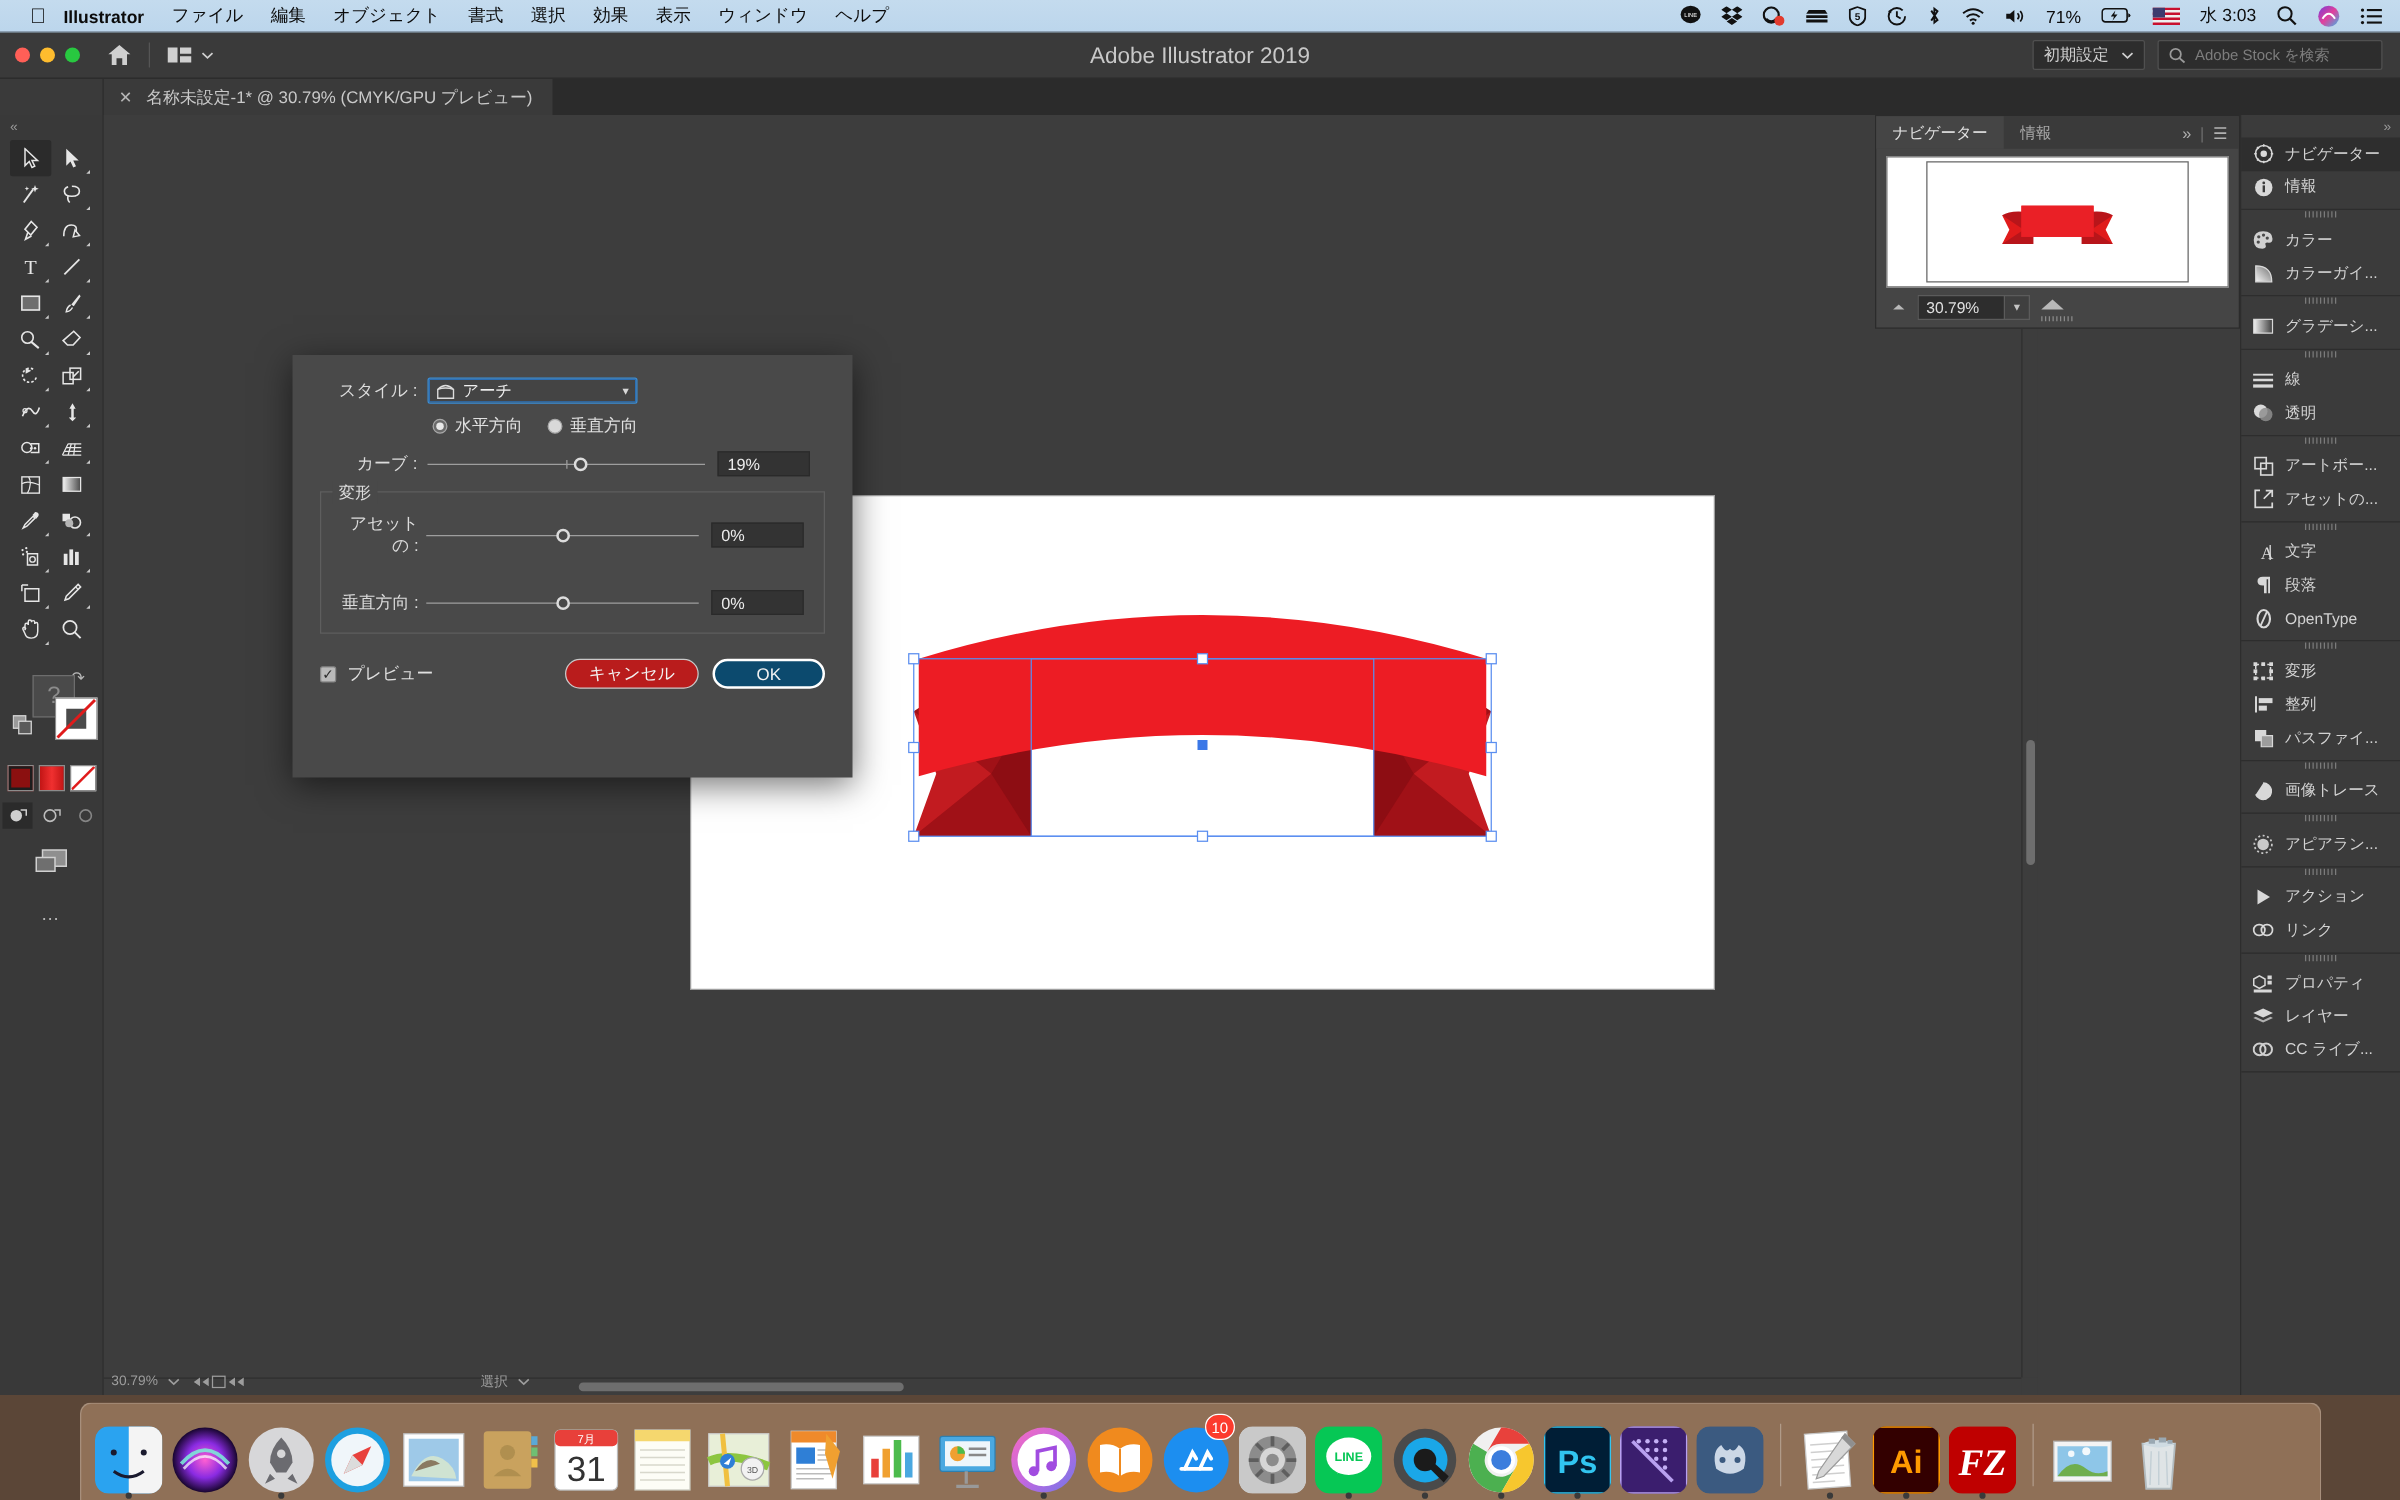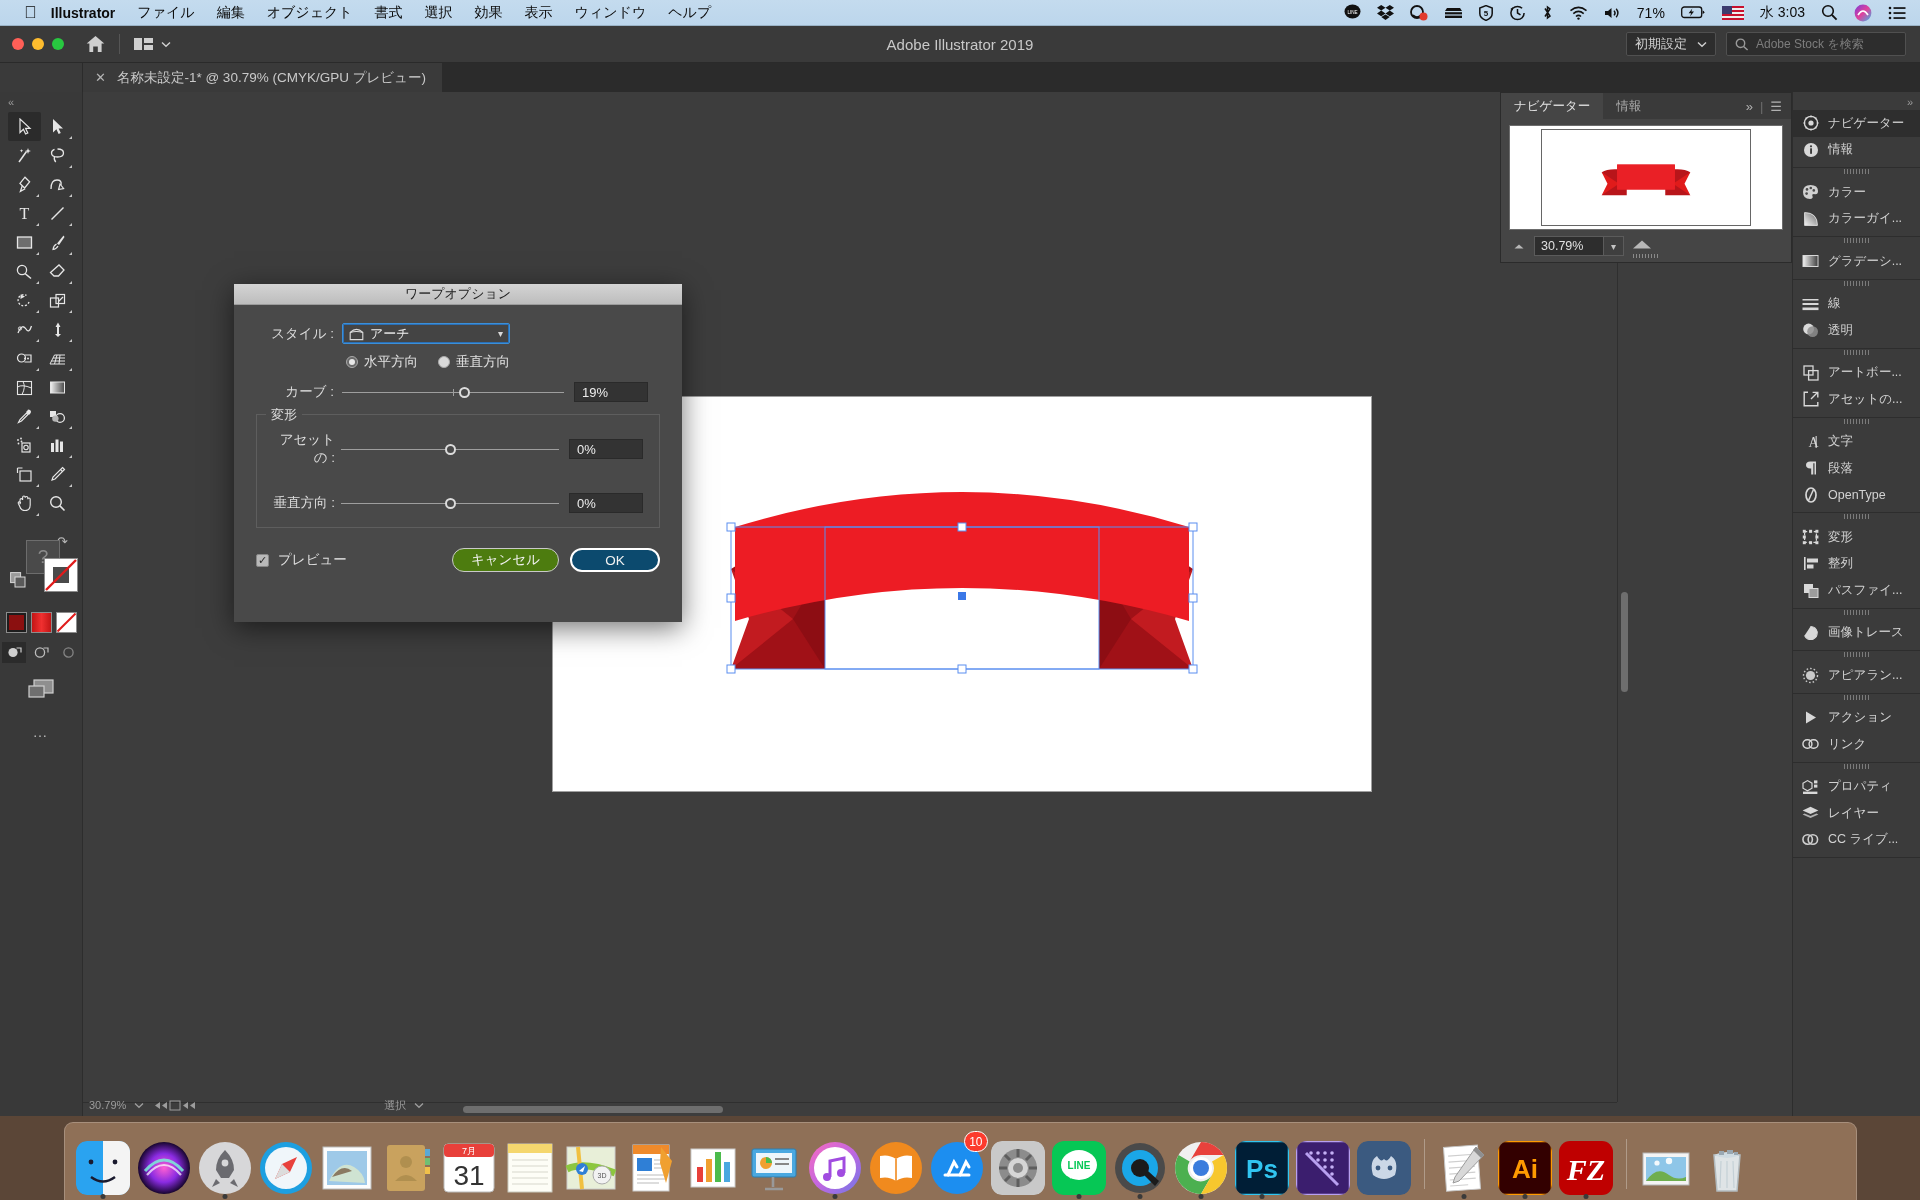--- a/index.html
+++ b/index.html
@@ -35,21 +35,21 @@
     border-bottom: 1px solid #2a2a2a; display: flex; align-items: center;
   }
   .traffic { display: flex; gap: 8px; padding-left: 12px; align-items: center; }
   .dot { width: 12px; height: 12px; border-radius: 50%; }
   .dot.r { background: #ff5f57; } .dot.y { background: #febc2e; } .dot.g { background: #28c840; }
   .home-btn { margin-left: 22px; display: flex; align-items: center; }
   .tb-divider { width: 1px; height: 20px; background: #555; margin: 0 14px; }
   .arrange { display: flex; align-items: center; gap: 7px; }
   .win-title {
     position: absolute; left: 0; right: 0; text-align: center;
-    font-size: 15px; color: #c8c8c8; pointer-events: none;
+    font-size: 18px; color: #c8c8c8; pointer-events: none;
   }
   .tb-right { margin-left: auto; display: flex; align-items: center; gap: 10px; padding-right: 14px; }
   .pref-sel {
     display: flex; align-items: center; gap: 10px; background: #2d2d2d;
     border: 1px solid #505050; border-radius: 2px; height: 24px; padding: 0 8px;
     font-size: 13px; color: #d0d0d0;
   }
   .stock-search {
     display: flex; align-items: center; gap: 7px; background: #2d2d2d;
     border: 1px solid #505050; border-radius: 2px; height: 24px; width: 180px; padding: 0 8px;
@@ -191,21 +191,21 @@
     margin-top: 12px; border: 1px solid #5e5e5e; padding: 14px 12px 14px 12px; position: relative;
   }
   .legend { position: absolute; top: -9px; left: 9px; background: #494949; padding: 0 5px; font-size: 13px; color: #dcdcdc;}
   .dlg-foot { display: flex; align-items: center; margin-top: 20px; }
   .chk { width: 13px; height: 13px; background: #b9b9b9; border: 1px solid #888; border-radius: 2px;
     display: flex; align-items: center; justify-content: center; color: #2a2a2a; font-size: 11px; }
   .btns { margin-left: auto; display: flex; gap: 11px; }
   .btn {
     height: 24px; min-width: 90px; padding: 0 18px; border-radius: 12px;
     border: 1px solid #c9c9c9; color: #f2f2f2; font-size: 13.5px;
-    display: flex; align-items: center; justify-content: center; background: #4d7c0f;
+    display: flex; align-items: center; justify-content: center; background: #b91c1c;
   }
   .btn.primary { border: 2px solid #ffffff; background: #0c4a6e; }
 
   
   .dock-wrap {
     position: absolute; left: 0; bottom: 0; width: 1920px; height: 60px;
     display: flex; align-items: flex-end; justify-content: center;
   }
   .dock {
     width: 1793px; height: 78px; background: rgba(150,118,92,0.88);
@@ -1181,21 +1181,20 @@
                     <circle cx="11.5" cy="7.5" r="5" fill="none" stroke="#cfcfcf" stroke-width="1.7"></circle>
                   </svg>
                 </span>
                 <span>CC ライブ...</span>
               </div>
             </div>
           </div>
       </div>
 
       <div class="dialog">
-        <div class="dlg-title">ワープオプション</div>
         <div class="dlg-body">
 
           <div class="row">
             <span class="lbl" style="width:78px">スタイル :</span>
             <div class="styleselect">
               <svg width="15" height="14" viewBox="0 0 15 14">
                 <path d="M1.2 12.6 L1.2 5.5 Q7.5 -0.6 13.8 5.5 L13.8 12.6 Z" fill="none" stroke="#dcdcdc" stroke-width="1.1"></path>
                 <path d="M1.2 5.5 Q7.5 3.4 13.8 5.5" fill="none" stroke="#dcdcdc" stroke-width="1.1"></path>
               </svg>
               <span>アーチ</span>

